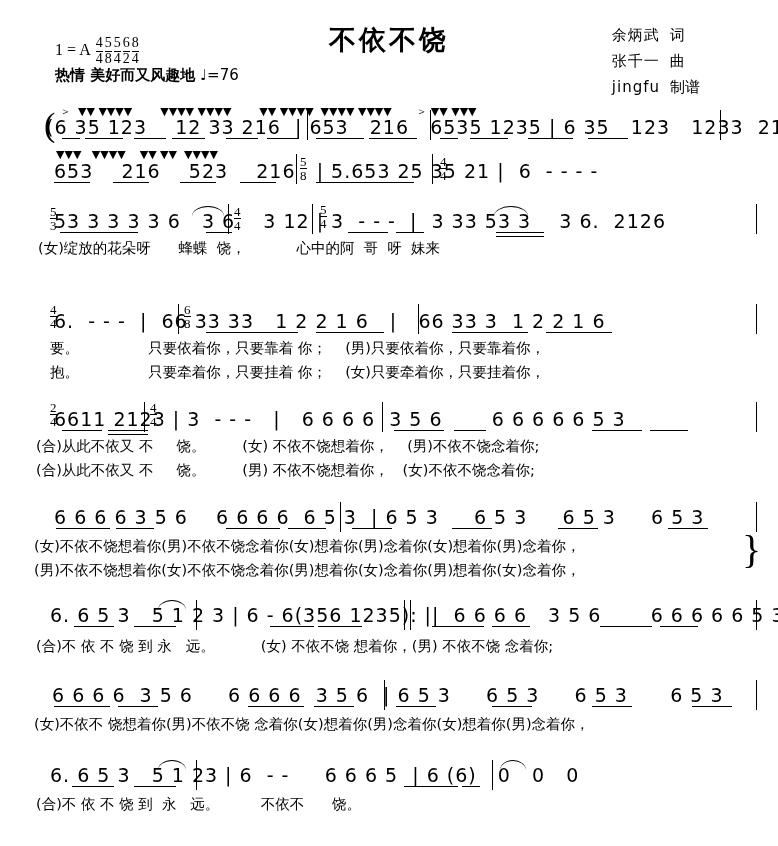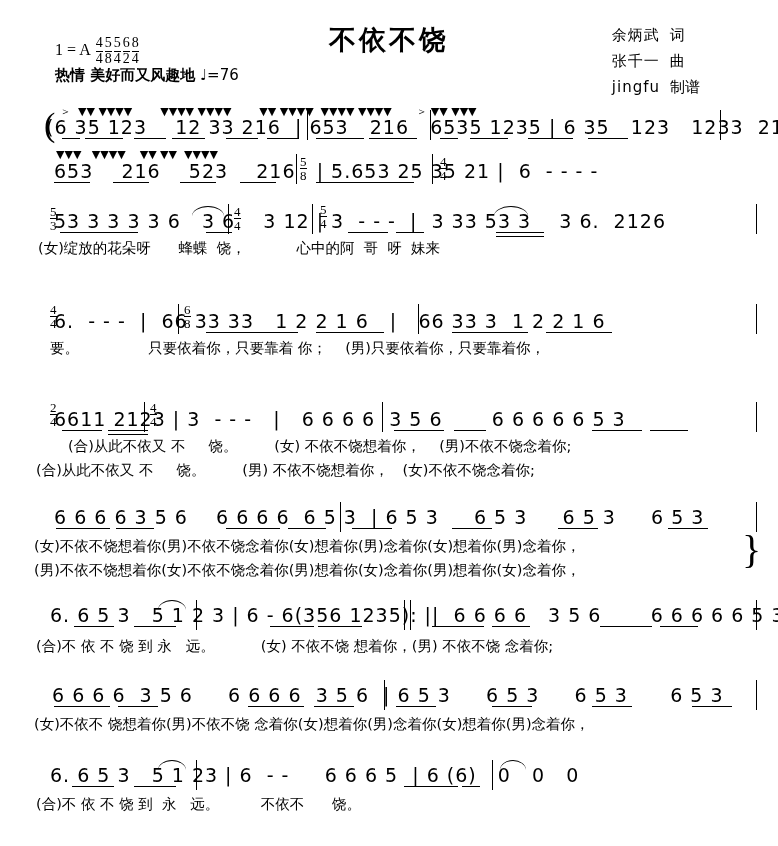--- a/index.html
+++ b/index.html
@@ -239,41 +239,42 @@
       <b class="den">8</b>
     </div>
   <div class="ul" style="top:332px; left:206px; width:92px;"></div>
   <div class="ul" style="top:332px; left:316px; width:68px;"></div>
   <div class="ul" style="top:332px; left:452px; width:76px;"></div>
   <div class="ul" style="top:332px; left:546px; width:66px;"></div>
   <div class="bar" style="top:304px; left:178px; height:30px;"></div>
   <div class="bar" style="top:304px; left:418px; height:30px;"></div>
   <div class="bar" style="top:304px; left:756px; height:30px;"></div>
   <div class="lyr" style="top:339px; left:50px;">要。               只要依着你，只要靠着 你；    (男)只要依着你，只要靠着你，</div>
+  <div class="lyr" style="top:363px; left:50px;">抱。               只要牵着你，只要挂着 你；    (女)只要牵着你，只要挂着你，</div>
 
   <div class="mus" style="top:408px; left:54px;">6611 2123 | 3  - - -   |   6 6 6 6  3 5 6       6 6 6 6 6 5 3</div>
   <div class="ts" style="top:401px; left:50px;">
       <b class="num">2</b>
       <b class="den">4</b>
     </div>
   <div class="ts" style="top:401px; left:150px;">
       <b class="num">4</b>
       <b class="den">4</b>
     </div>
   <div class="ul" style="top:430px; left:62px; width:40px;"></div>
   <div class="ul" style="top:430px; left:108px; width:40px;"></div>
   <div class="ul" style="top:434px; left:108px; width:40px;"></div>
   <div class="ul" style="top:430px; left:394px; width:50px;"></div>
   <div class="ul" style="top:430px; left:454px; width:32px;"></div>
   <div class="ul" style="top:430px; left:592px; width:50px;"></div>
   <div class="ul" style="top:430px; left:650px; width:38px;"></div>
   <div class="bar" style="top:402px; left:144px; height:30px;"></div>
   <div class="bar" style="top:402px; left:382px; height:30px;"></div>
   <div class="bar" style="top:402px; left:756px; height:30px;"></div>
-  <div class="lyr" style="top:437px; left:36px;margin-left:32px;">(合)从此不依又 不     饶。        (女) 不依不饶想着你，    (男)不依不饶念着你;</div>
+  <div class="lyr" style="top:437px; left:36px;">(合)从此不依又 不     饶。        (女) 不依不饶想着你，    (男)不依不饶念着你;</div>
   <div class="lyr" style="top:461px; left:36px;">(合)从此不依又 不     饶。        (男) 不依不饶想着你，   (女)不依不饶念着你;</div>
 
   <div class="mus" style="top:506px; left:54px;">6 6 6 6 3 5 6    6 6 6 6  6 5 3  | 6 5 3     6 5 3     6 5 3     6 5 3</div>
   <div class="ul" style="top:528px; left:56px; width:54px;"></div>
   <div class="ul" style="top:528px; left:116px; width:38px;"></div>
   <div class="ul" style="top:528px; left:226px; width:54px;"></div>
   <div class="ul" style="top:528px; left:288px; width:38px;"></div>
   <div class="ul" style="top:528px; left:352px; width:40px;"></div>
   <div class="ul" style="top:528px; left:452px; width:40px;"></div>
   <div class="ul" style="top:528px; left:558px; width:40px;"></div>

